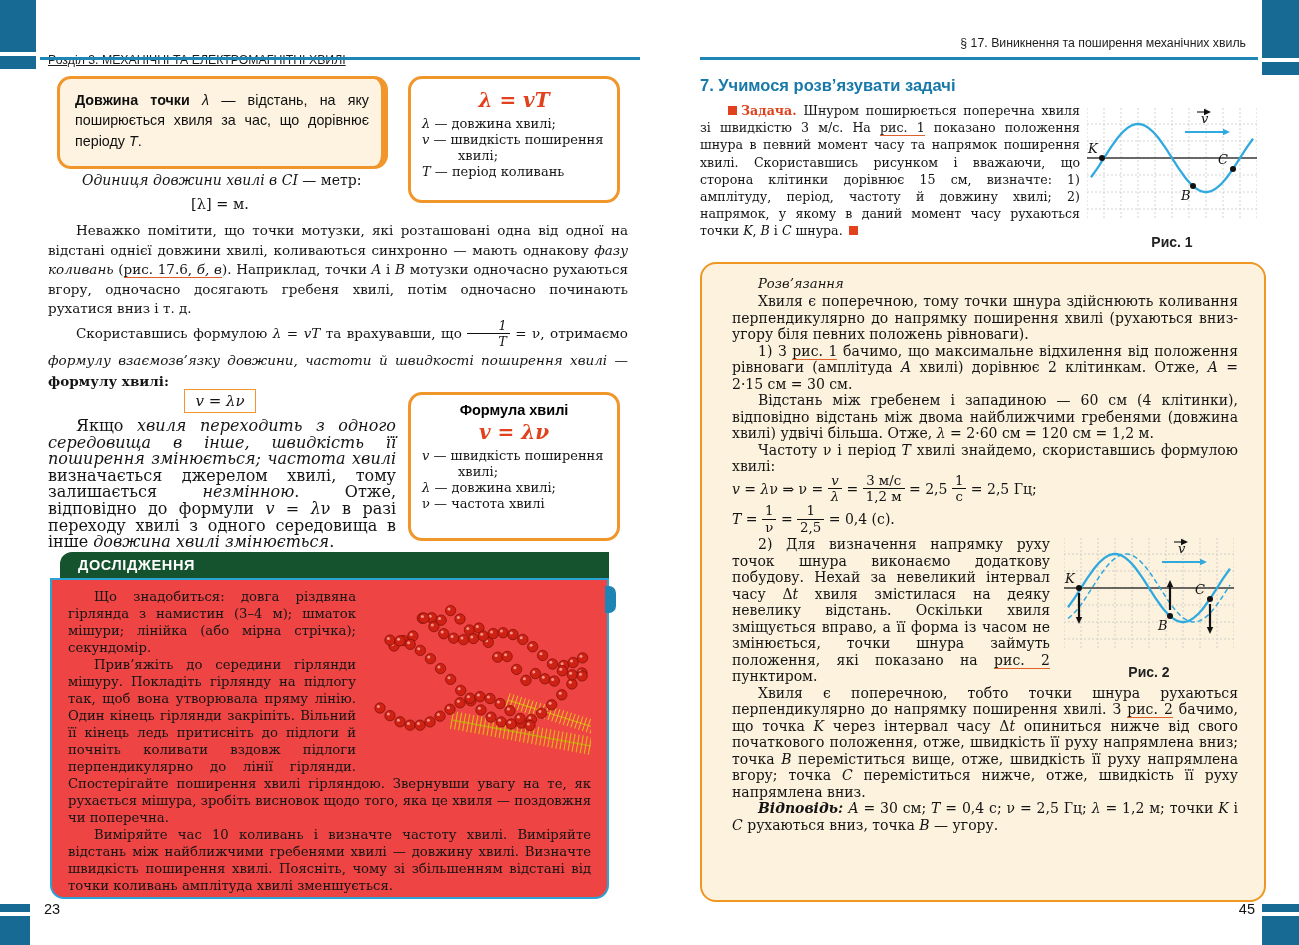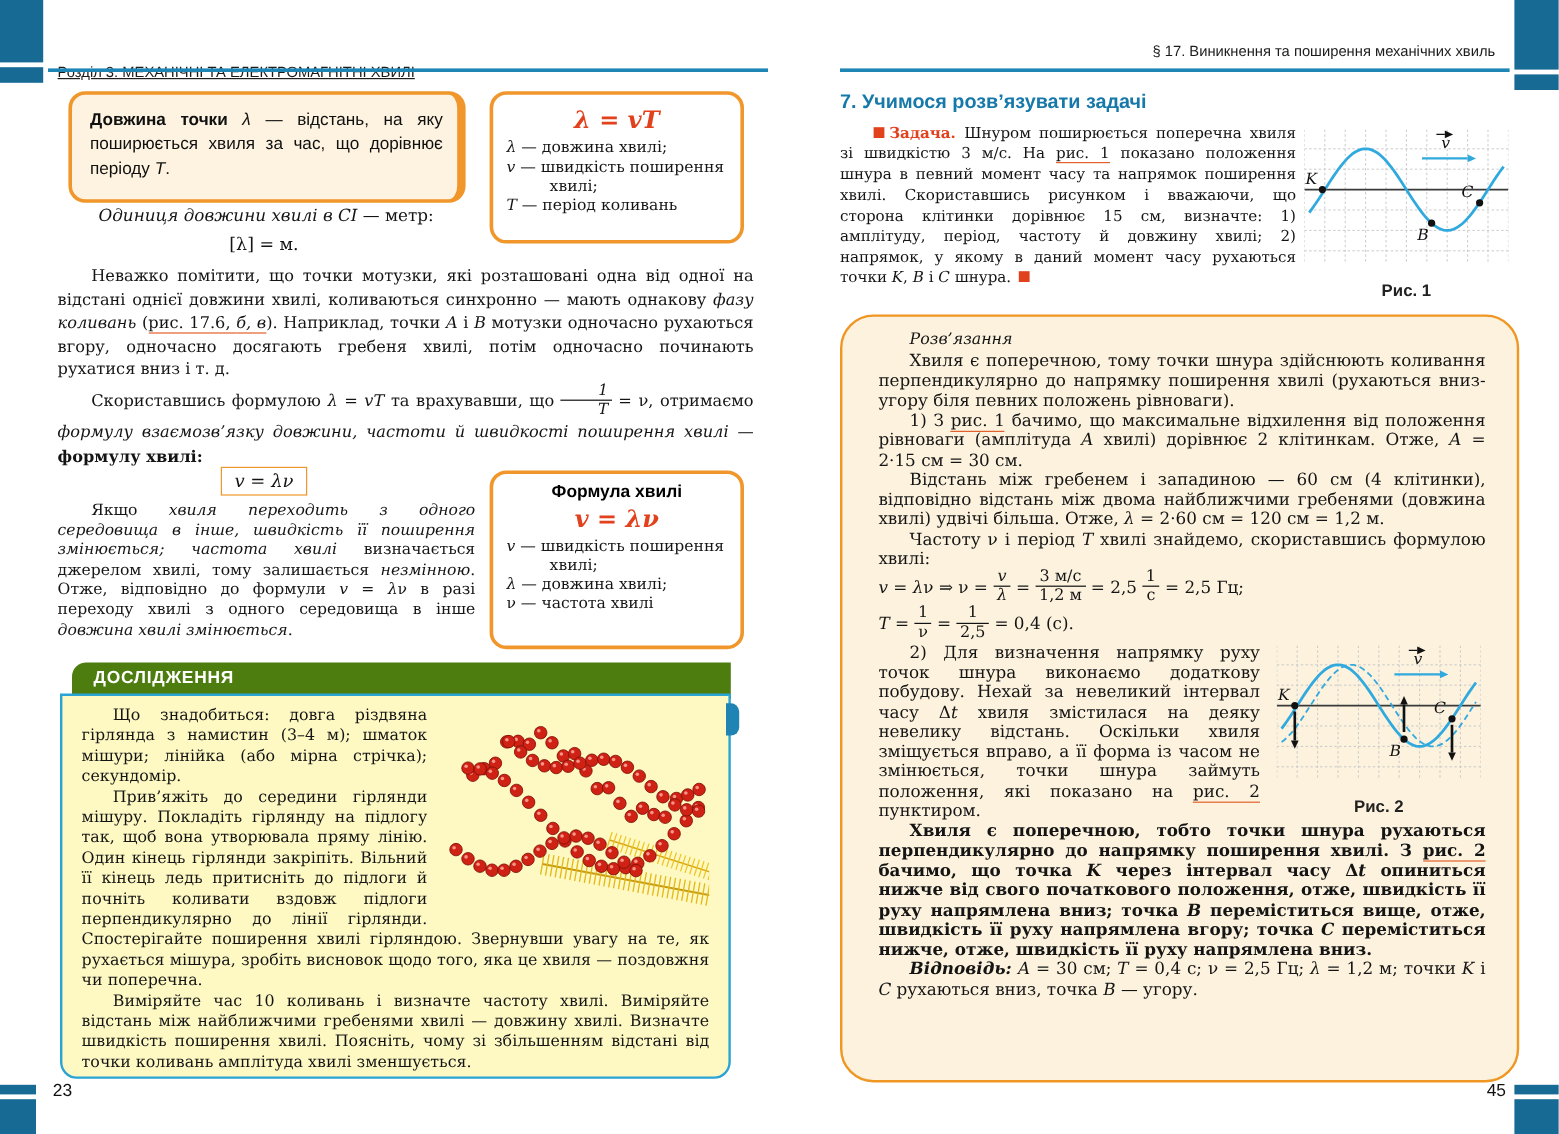--- a/index.html
+++ b/index.html
@@ -29,43 +29,43 @@
   .fbox2{left:408px;top:392px;width:212px;height:149px;}
   .fbox-title{text-align:center;font-family:"Liberation Sans",sans-serif;font-weight:bold;font-size:14.5px;color:#000000;margin-bottom:1px;}
   .formula-big{text-align:center;color:#e2411d;font-size:20px;font-weight:bold;font-style:italic;margin:2px 0 4px;}
   .leg{font-size:13px;line-height:16px;padding-left:36px;text-indent:-36px;}
   .unitline{position:absolute;left:48px;top:172px;width:344px;font-size:14px;text-indent:34px;}
   .unitformula{position:absolute;left:48px;top:196px;width:344px;text-align:center;font-size:14.5px;}
   .p1{left:48px;top:221px;width:580px;font-size:13.5px;line-height:19.6px;text-indent:28px;}
   .p2{left:48px;top:320px;width:580px;font-size:13.5px;line-height:21px;text-indent:28px;}
   .inlinebox{position:absolute;left:48px;top:389px;width:344px;text-align:center;}
   .inlinebox .bx{display:inline-block;border:1.5px solid #f0962a;background:#fff;padding:2px 10px;font-style:italic;font-size:15px;}
-  .p3{left:48px;top:418px;width:348px;font-size:13px;line-height:16.6px;text-indent:28px;}
-  .res-head{position:absolute;left:60px;top:552px;width:549px;height:30px;box-sizing:border-box;background:#4d7c0f;
+  .p3{left:48px;top:418px;width:348px;font-size:16px;line-height:16.6px;text-indent:28px;}
+  .res-head{position:absolute;left:60px;top:552px;width:549px;height:30px;box-sizing:border-box;background:#14532d;
             color:#fff;font-family:"Liberation Sans",sans-serif;font-weight:bold;font-size:14.5px;letter-spacing:.6px;
             border-radius:12px 0 0 0;padding:5px 0 0 18px;}
-  .res-body{position:absolute;left:50px;top:578px;width:559px;height:321px;box-sizing:border-box;background:#fef9c3;
+  .res-body{position:absolute;left:50px;top:578px;width:559px;height:321px;box-sizing:border-box;background:#ef4444;
             border:2px solid #2aa3d5;border-radius:0 0 14px 14px;padding:8px 16px 6px 16px;overflow:hidden;}
   .res-body p{margin:0;text-align:justify;font-size:13.2px;line-height:17px;text-indent:26px;}
   .res-tab{position:absolute;left:605px;top:586px;width:11px;height:27px;background:#1f83b4;border-radius:0 7px 7px 0;}
   .garland{float:right;width:225px;height:168px;margin:2px 0 4px 10px;}
   
   .sec-head{position:absolute;left:700px;top:76px;width:560px;font-family:"Liberation Sans",sans-serif;
             font-weight:bold;font-size:16.5px;color:#1779a9;}
   .problem{left:700px;top:102px;width:380px;font-size:12.6px;line-height:17.2px;text-indent:26px;}
   .figwrap{position:absolute;text-align:center;}
   .figwrap1{left:1082px;top:108px;width:180px;}
   .figcap{font-family:"Liberation Sans",sans-serif;font-weight:bold;font-size:14px;color:#222;margin-top:10px;}
   .solution{position:absolute;left:700px;top:262px;width:566px;height:640px;box-sizing:border-box;
-            background:#fcf2de;border:2.5px solid #ef9623;border-radius:28px;padding:12px 26px 0 30px;overflow:hidden;}
+            background:#fcf2de;border:2.5px solid #ef9623;border-radius:16px;padding:12px 26px 0 30px;overflow:hidden;}
   .solution p{margin:0;text-align:justify;font-size:14px;line-height:16.5px;text-indent:26px;}
   .sol-head{font-style:italic;font-size:13.2px;text-indent:26px;margin-bottom:2px;}
   .fline{text-align:center;font-size:13.2px;margin:7px 0 5px;text-indent:0 !important;}
   .fig2wrap{float:right;width:178px;margin:2px 0 4px 10px;text-align:center;}
-  .clearp{clear:both;font-weight:bold;}
+  .clearp{clear:both;}
 </style>
 </head>
 <body>
 
 <div class="corner" style="left:0;top:0;width:36px;height:52px;"></div>
 <div class="corner" style="left:0;top:56px;width:36px;height:13px;"></div>
 <div class="corner" style="left:1262px;top:0;width:37px;height:58px;"></div>
 <div class="corner" style="left:1262px;top:62px;width:37px;height:13px;"></div>
 <div class="corner" style="left:0;top:904px;width:30px;height:8px;"></div>
 <div class="corner" style="left:0;top:916px;width:30px;height:29px;"></div>

